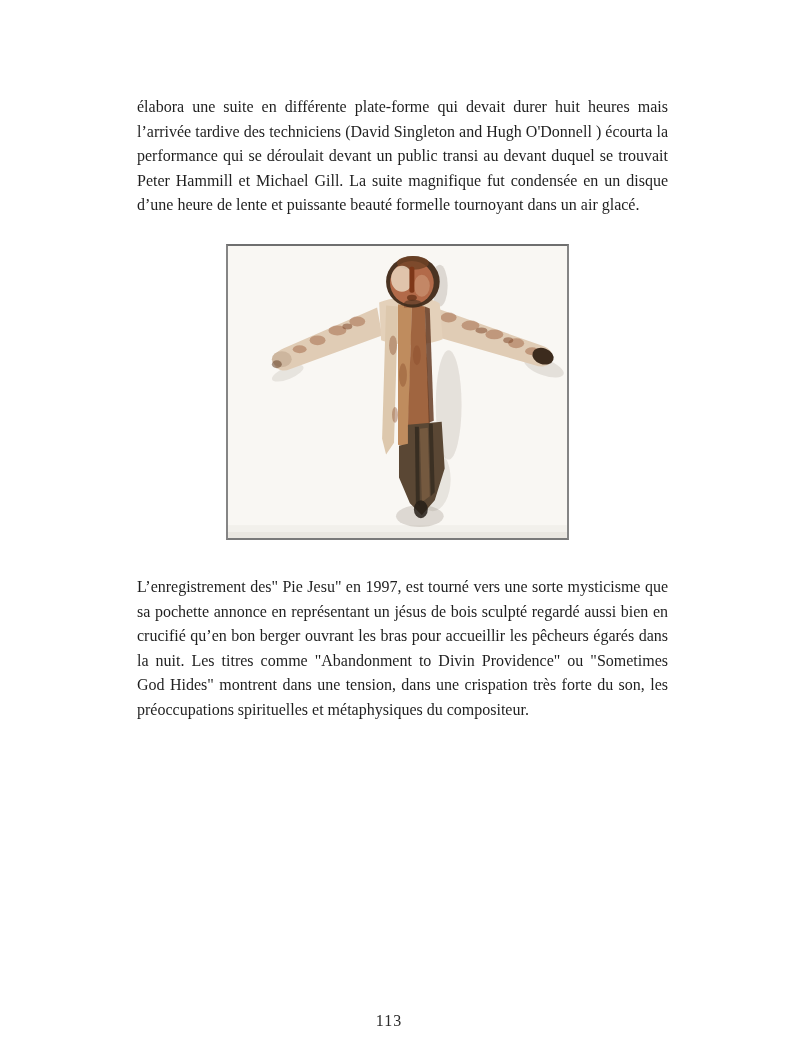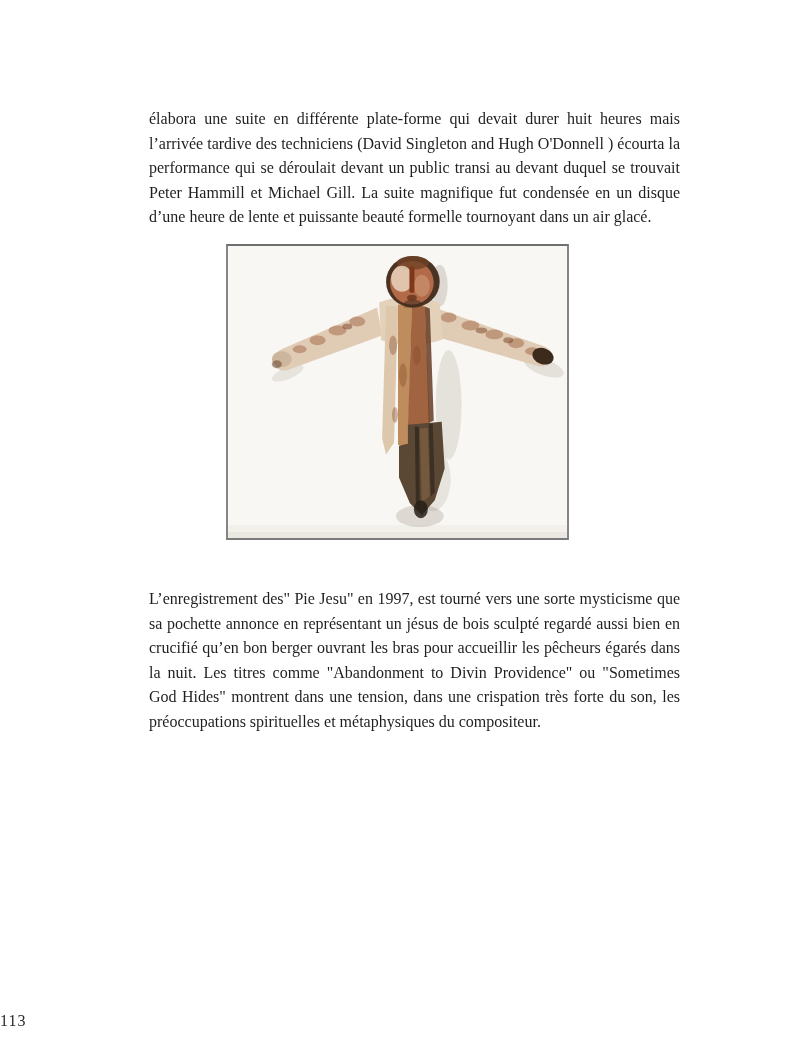--- a/index.html
+++ b/index.html
@@ -10,42 +10,42 @@
   }
   .page {
     position: relative;
     width: 795px; height: 1063px;
     background: #ffffff;
     overflow: hidden;
   }
   .para {
     position: absolute;
     left: 133px; width: 531px;
-    margin: 16px;
+    margin: 4px;
     font-size: 16px;
     line-height: 24.5px;
     text-align: justify;
     color: #1f1f1f;
   }
   .p1 { top: 91px; }
   .p2 { top: 571px; }
   .photo {
     position: absolute;
     left: 226px; top: 244px;
     width: 339px; height: 292px;
     border: 2px solid #858585;
     border-top-color: #6f6f6f;
     border-bottom-color: #7a7a7a;
     background: #f9f7f3;
   }
   .photo svg { display: block; width: 100%; height: 100%; }
   .pagenum {
     position: absolute;
     top: 1012px; left: 0; width: 778px;
-    text-align: left;
+    text-align: center;
     font-size: 16px;
     color: #2a2a2a;
     letter-spacing: 1px;
   }
 </style>
 </head>
 <body>
 
 <div class="page">
 

